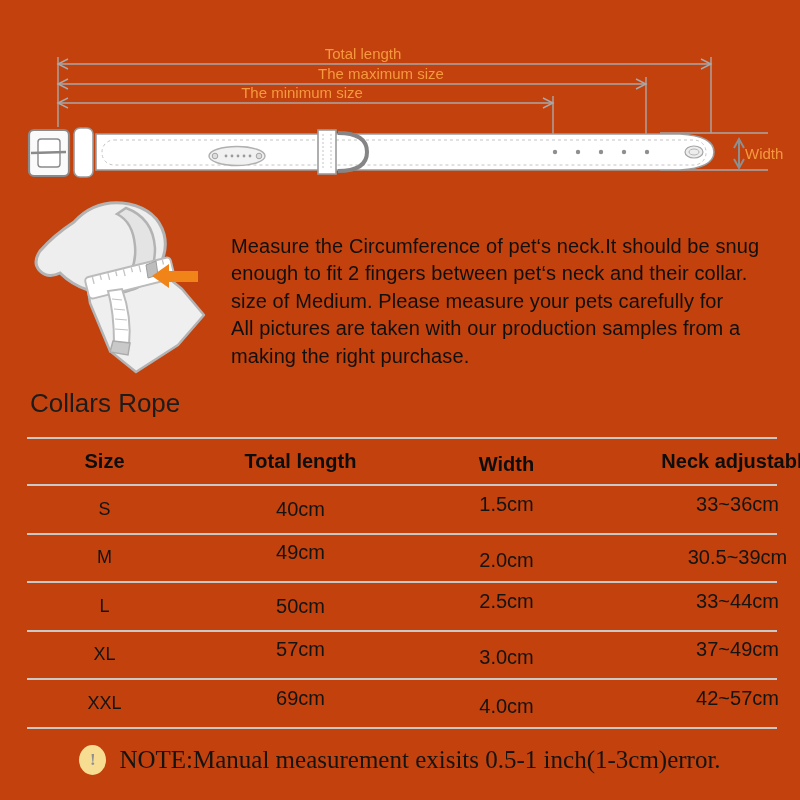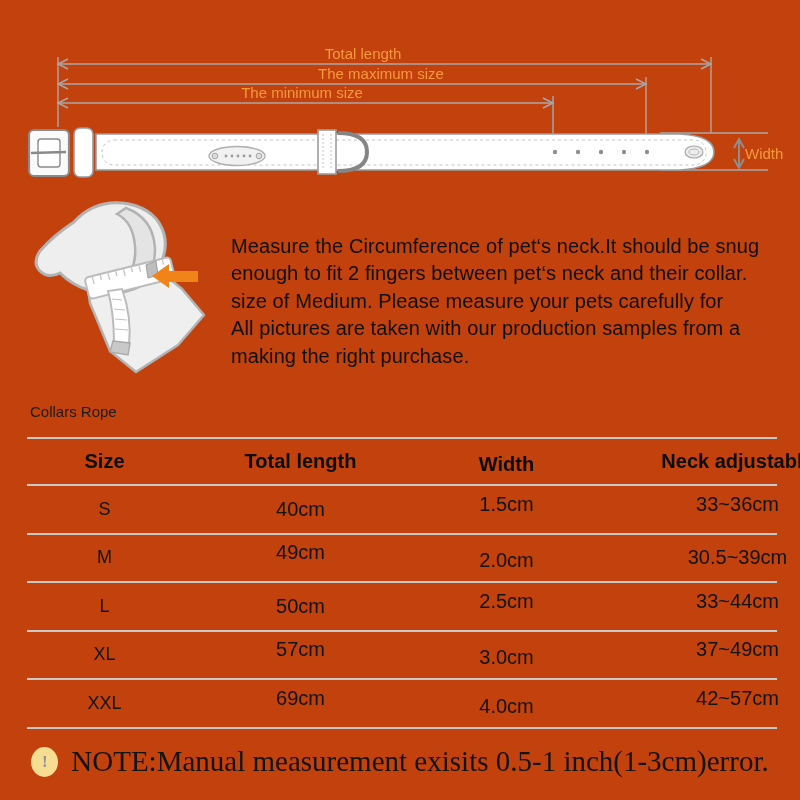--- a/index.html
+++ b/index.html
@@ -12,41 +12,41 @@
 
   
   #dog-svg{position:absolute;left:30px;top:193px;}
 
   
   #measure-text{position:absolute;left:231px;top:233px;width:565px;
                 font-size:20px;line-height:27.4px;color:#101010;letter-spacing:0.1px;}
   #measure-text .ln{white-space:nowrap;}
 
   
-  #table-caption{position:absolute;left:30px;top:403px;font-size:15px;color:#1c1c1c;}
+  #table-caption{position:absolute;left:30px;top:388px;font-size:26px;color:#1c1c1c;}
 
   
   #size-table{position:absolute;left:27px;top:437px;width:750px;border-top:2px solid #c9c9c9;}
   .trow{display:grid;grid-template-columns:155px 185px 175px 235px;align-items:center;
         border-bottom:2px solid #c9c9c9;gap:26px;}
   .trow.head{height:45px;font-weight:bold;font-size:20px;color:#0d0d0d;}
   .trow.body{height:46.5px;font-size:20px;color:#141414;}
   .tcell{text-align:center;}
   .up{position:relative;top:-5px;}
   .dn{position:relative;top:3px;}
   .sz{font-size:18px;}
 
   
   #note-row{position:absolute;left:0;top:745px;width:800px;display:flex;
             justify-content:center;align-items:center;gap:13px;}
   #note-icon{width:27px;height:30px;border-radius:50%;background:#f7dd92;
              display:flex;align-items:center;justify-content:center;
              color:#8f8f8f;font-weight:bold;font-size:17px;
              font-family:"Liberation Serif","DejaVu Serif",serif;}
-  #note-text{font-family:"Liberation Serif","DejaVu Serif",serif;font-size:29px;color:#141414;}
+  #note-text{font-family:"Liberation Serif","DejaVu Serif",serif;font-size:25px;color:#141414;}
 </style>
 </head>
 <body>
 
 <div id="stage">
 
   <svg id="collar-svg" width="800" height="210" viewBox="0 0 800 210">
     <g stroke="#a9a9a9" stroke-width="1.4" fill="none">
 
       <line x1="58" y1="64" x2="711" y2="64"></line>

